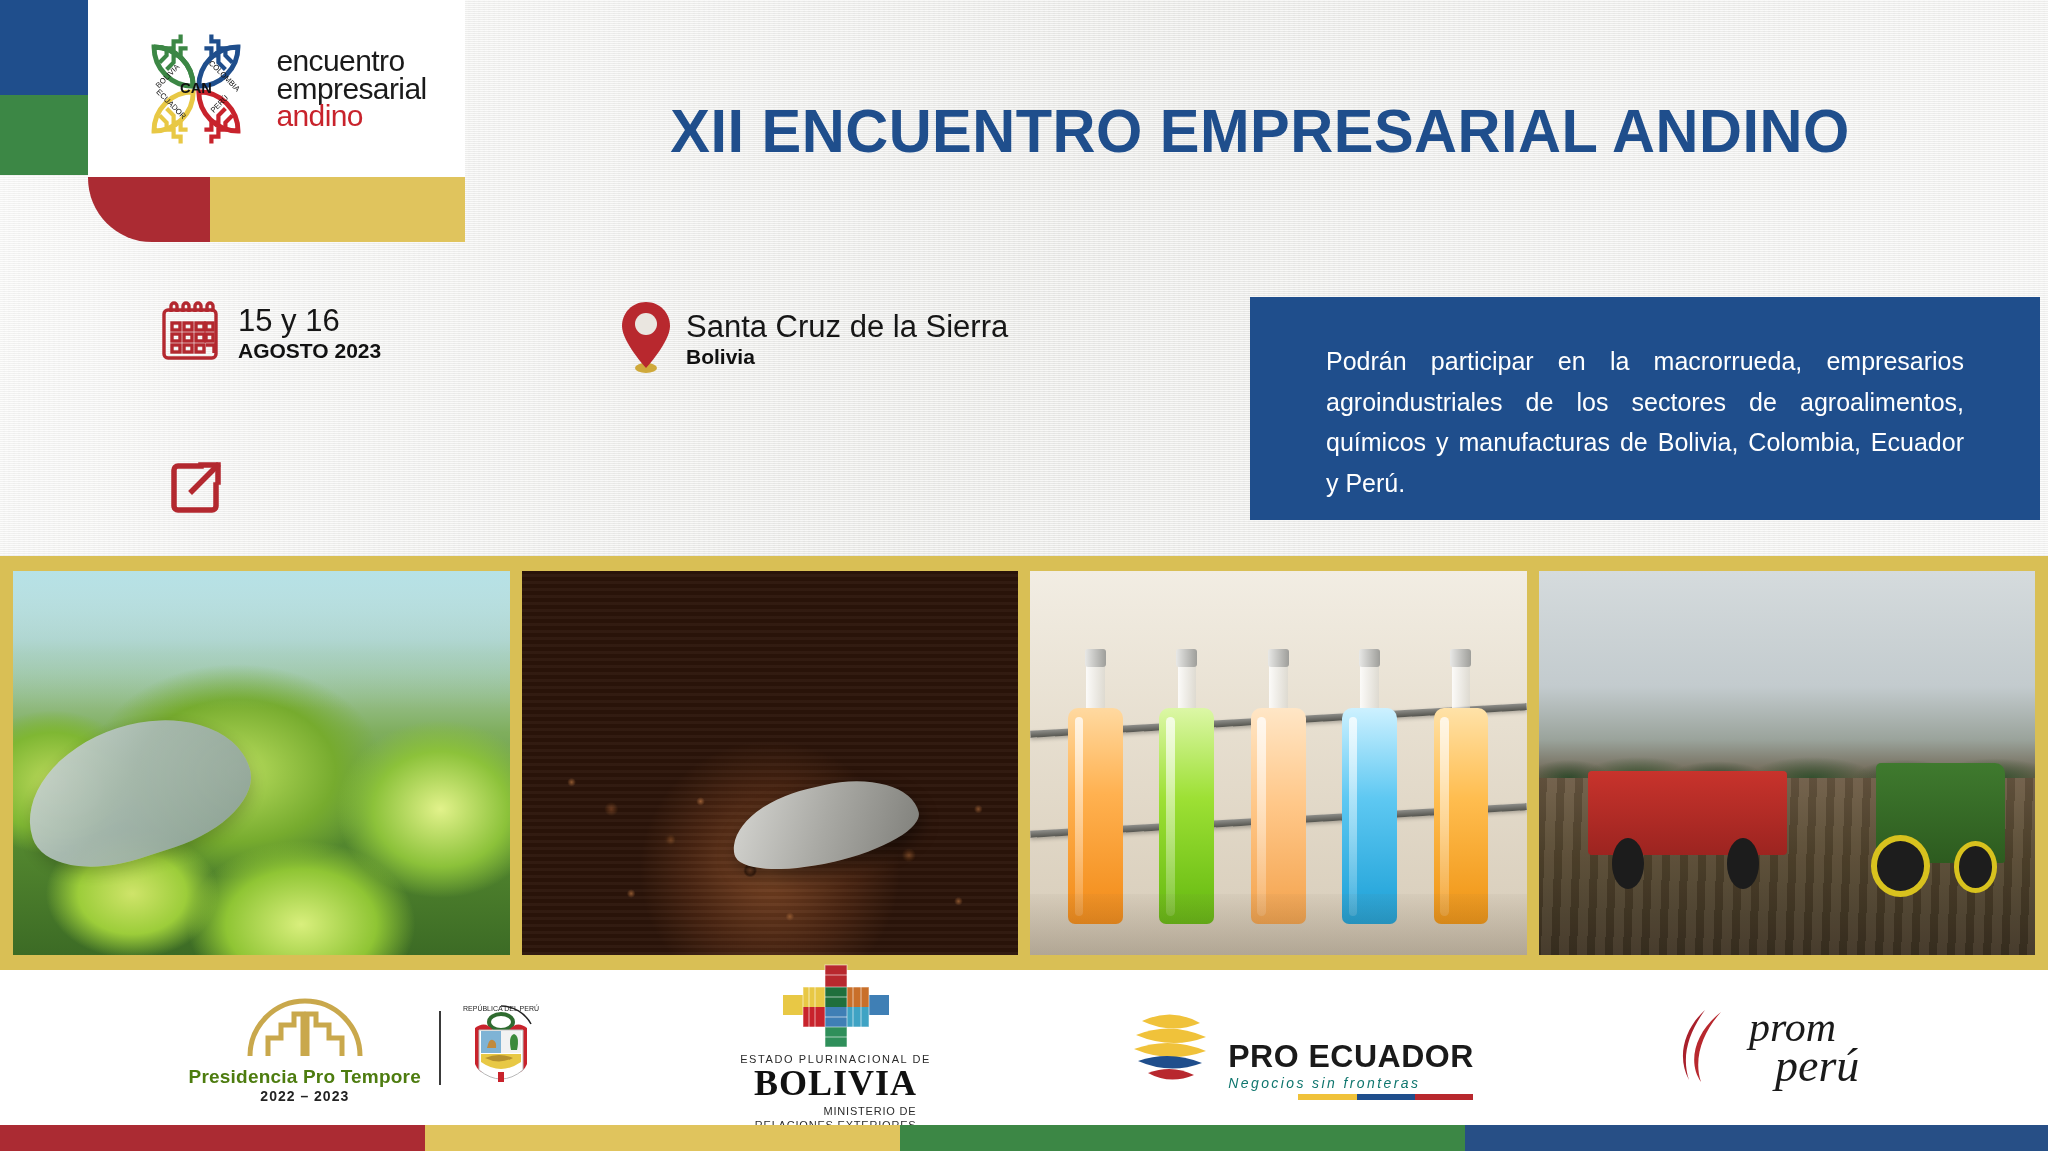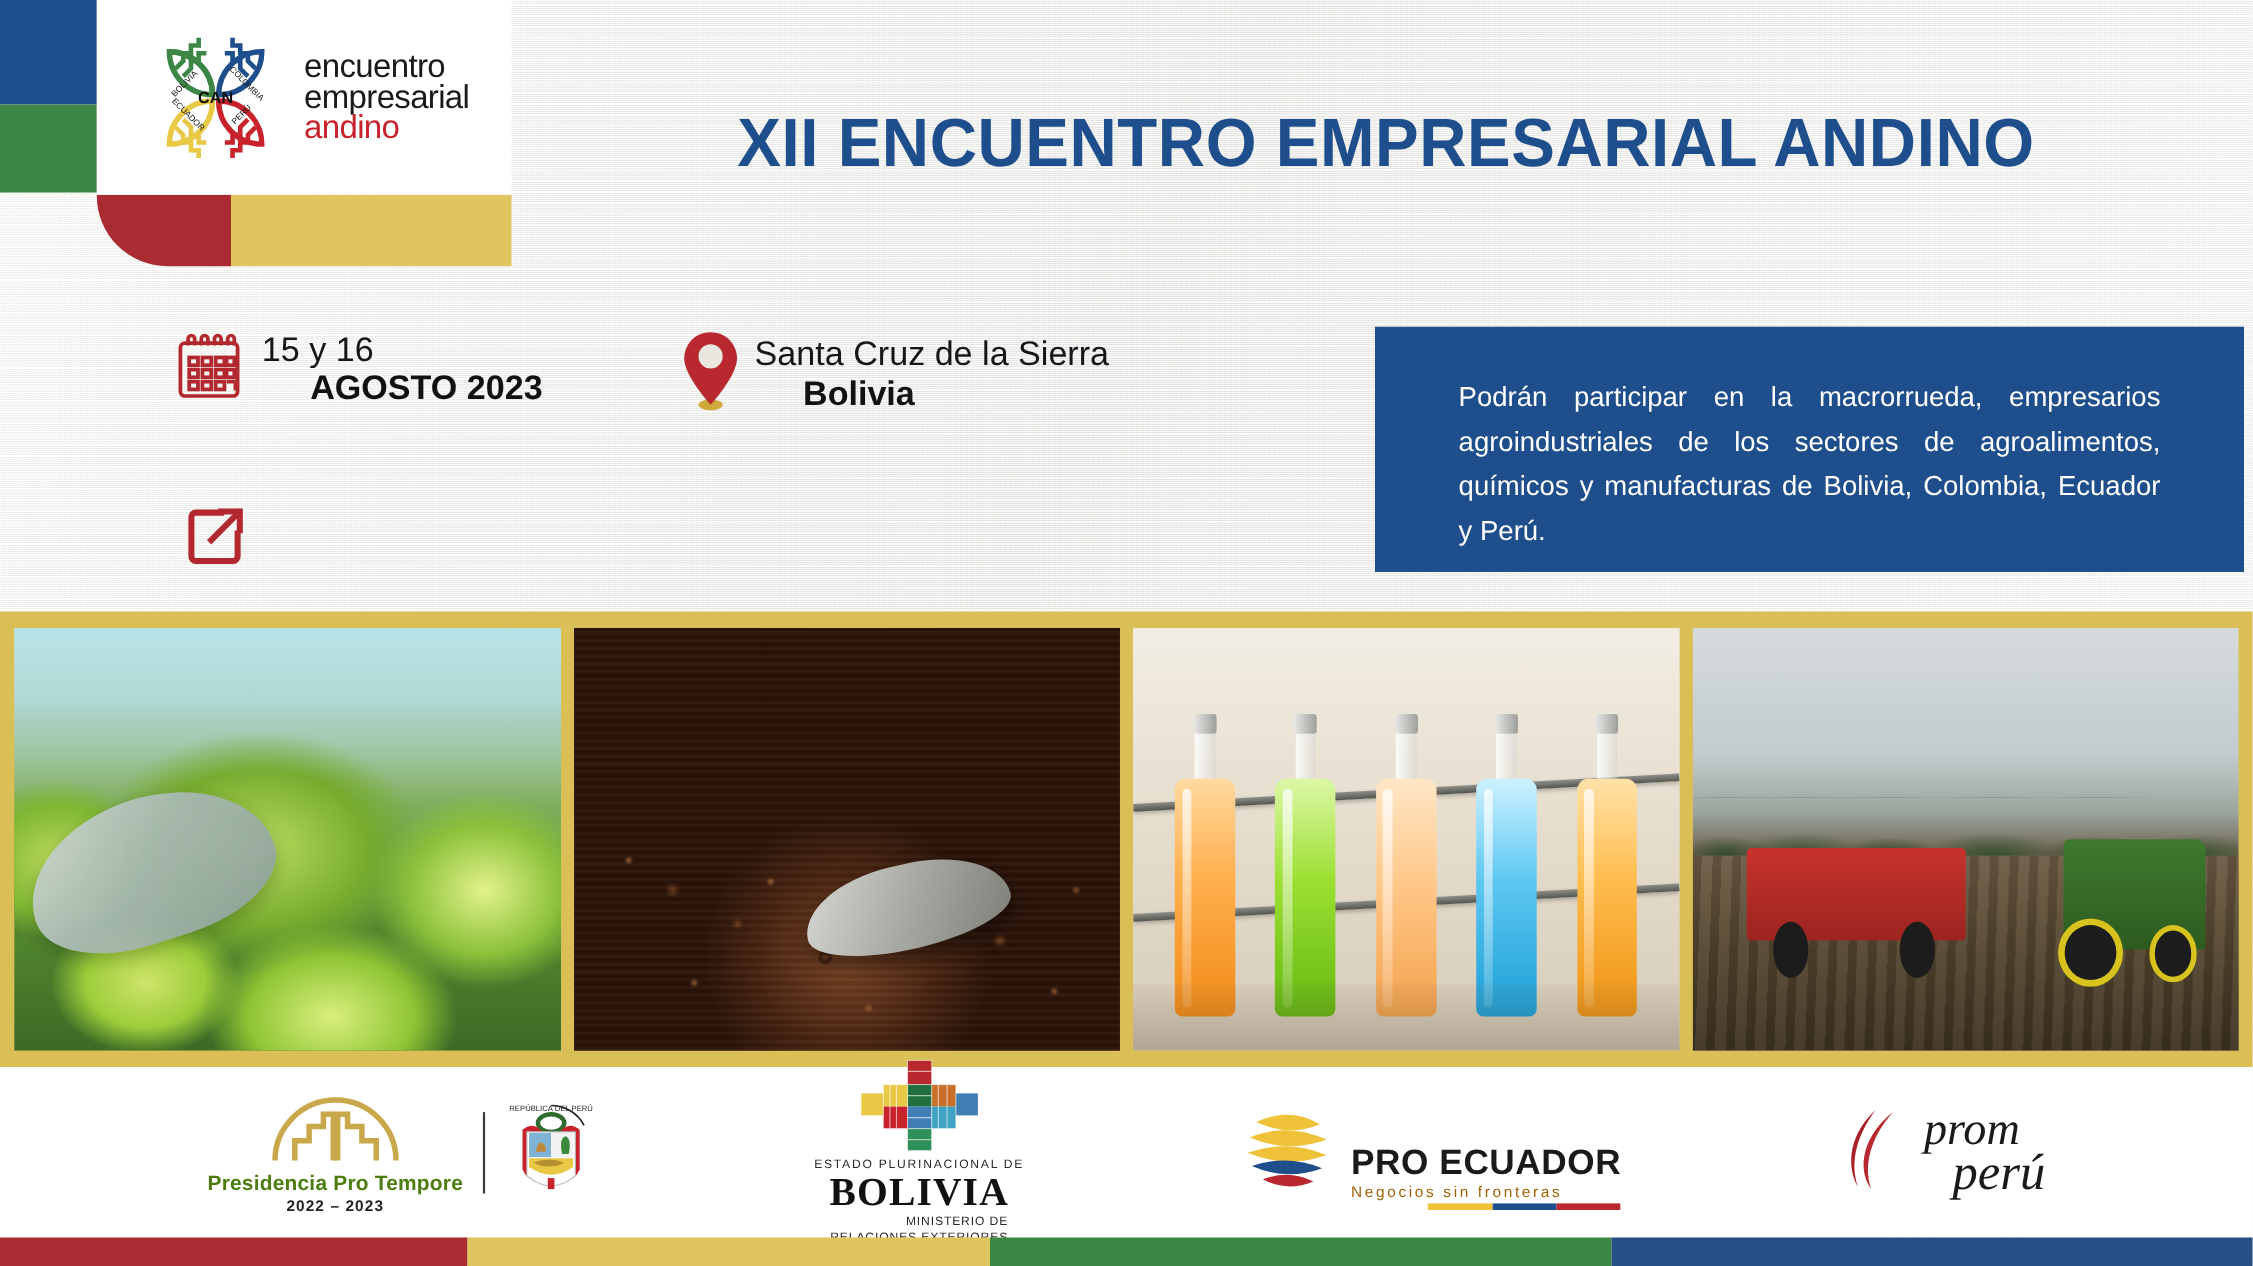--- a/index.html
+++ b/index.html
@@ -58,21 +58,21 @@
   
   .info-zone{position:absolute;left:0;top:300px;width:1240px;z-index:5;}
 
   .item-date{position:absolute;left:160px;top:0;display:flex;align-items:center;gap:18px;}
   .item-place{position:absolute;left:620px;top:0;display:flex;align-items:center;gap:14px;}
   .item-link{position:absolute;left:170px;top:160px;display:flex;align-items:center;gap:28px;}
 
   .ico{flex:0 0 auto;display:block;}
   .two-line{display:flex;flex-direction:column;line-height:1.14;}
   .ln-reg{font-size:31px;color:#161616;font-weight:400;}
-  .ln-bold{font-size:31px;color:#111;font-weight:700;margin-left:44px;}
+  .ln-bold{font-size:21px;color:#111;font-weight:700;}
   .link-text{font-size:29px;font-weight:700;color:#121212;white-space:nowrap;}
 
   
   .desc-box{
     position:absolute;left:1250px;top:297px;width:790px;height:223px;
     background:#1f4e8c;z-index:5;
     box-sizing:border-box;padding:28px 60px 20px 60px;
   }
   .desc-box p{
     margin:16px;color:#ffffff;font-size:25px;line-height:1.62;
@@ -204,21 +204,21 @@
   .divider{width:2px;height:74px;background:#3a3a3a;}
 
   .bo-top{font-size:11px;letter-spacing:1.6px;color:#2a2a2a;font-weight:400;}
   .bo-main{font-family:"Liberation Serif",serif;font-size:36px;font-weight:700;letter-spacing:1px;color:#111;line-height:1;}
   .bo-sub{font-size:11px;letter-spacing:.8px;color:#2a2a2a;text-align:right;line-height:1.25;margin-top:4px;}
 
   .pc-name{font-size:35px;font-weight:700;letter-spacing:1.5px;color:#2f3338;line-height:1;}
   .pc-tag{font-size:12.5px;letter-spacing:.5px;color:#4a4f54;margin-top:4px;}
 
   .pe-name{font-size:32px;font-weight:700;letter-spacing:.5px;color:#1a1a1a;line-height:1;margin-top:44px;}
-  .pe-tag{font-size:14px;letter-spacing:2.4px;color:#a16207;margin-top:3px;}
+  .pe-tag{font-size:14px;font-style:italic;letter-spacing:2.4px;color:#0f766e;margin-top:3px;}
   .pe-flag{display:flex;width:175px;height:6px;margin-top:3px;margin-left:70px;}
   .pe-flag i{flex:1;}
   .pe-flag i:nth-child(1){background:#f0c23a;}
   .pe-flag i:nth-child(2){background:#1f4e8c;}
   .pe-flag i:nth-child(3){background:#b8282e;}
 
   .pp-words{font-family:"Liberation Serif",serif;display:flex;flex-direction:column;line-height:.88;}
   .pp-words .w1{font-size:42px;font-style:italic;color:#1a1a1a;}
   .pp-words .w2{font-size:46px;font-style:italic;color:#1a1a1a;margin-left:26px;}
 

